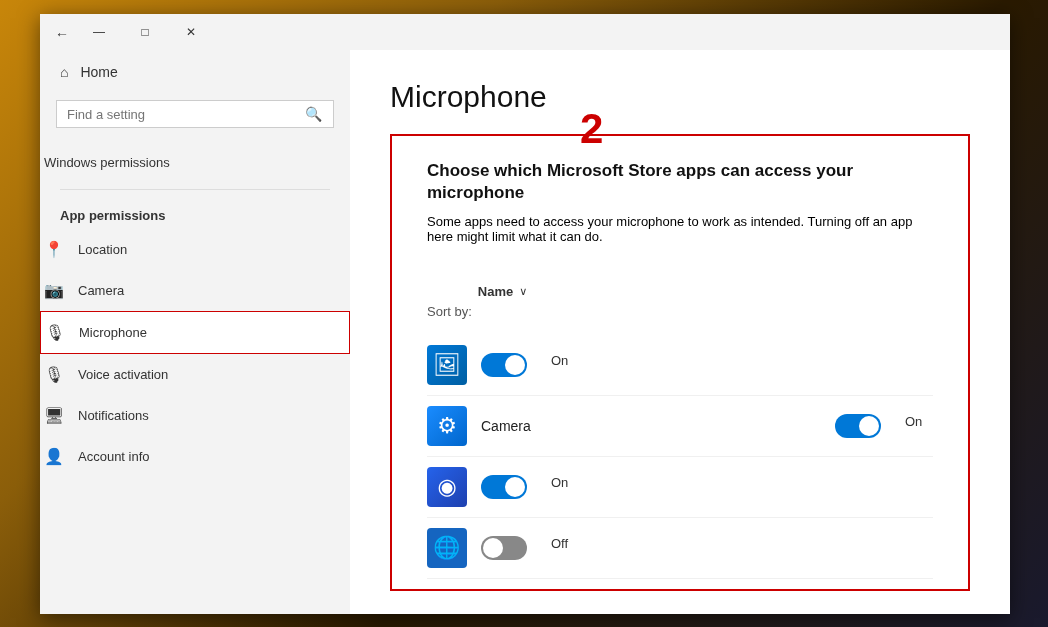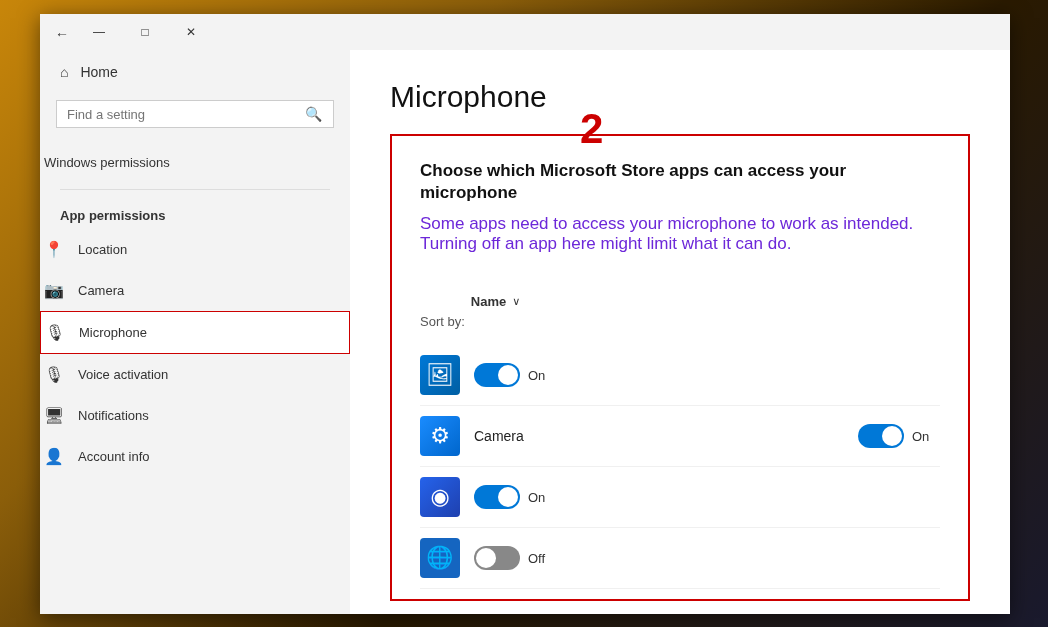--- a/index.html
+++ b/index.html
@@ -170,35 +170,35 @@
       left: 230px;
       font-size: 42px;
       font-weight: bold;
       color: #cc0000;
       z-index: 5;
     }
 
     
     .store-apps-box {
       border: 2.5px solid #cc0000;
-      padding: 24px 28px 10px;
+      padding: 24px 35px 10px;
       margin-top: 0;
     }
 
     .store-apps-title {
       font-size: 17px;
       font-weight: 600;
       color: #111;
       margin-bottom: 10px;
       line-height: 1.3;
     }
 
     .store-apps-desc {
-      font-size: 17px;
-      color: #6d28d9;
+      font-size: 13px;
+      color: #000000;
       margin-bottom: 20px;
     }
 
     .sort-row {
       display: flex;
       align-items: center;
       gap: 6px;
       margin-bottom: 16px;
       font-size: 13px;
       color: #333;
@@ -229,22 +229,22 @@
       justify-content: center;
       font-size: 22px;
     }
     .app-name {
       flex: 1;
       font-size: 14px;
       color: #222;
     }
     .toggle-container {
       display: flex;
-      align-items: center;
-      gap: 8px;
+      align-items: flex-start;
+      gap: 24px;
     }
     .toggle {
       width: 46px;
       height: 24px;
       border-radius: 12px;
       position: relative;
       cursor: pointer;
       flex-shrink: 0;
     }
     .toggle.on { background: #0078d7; }

